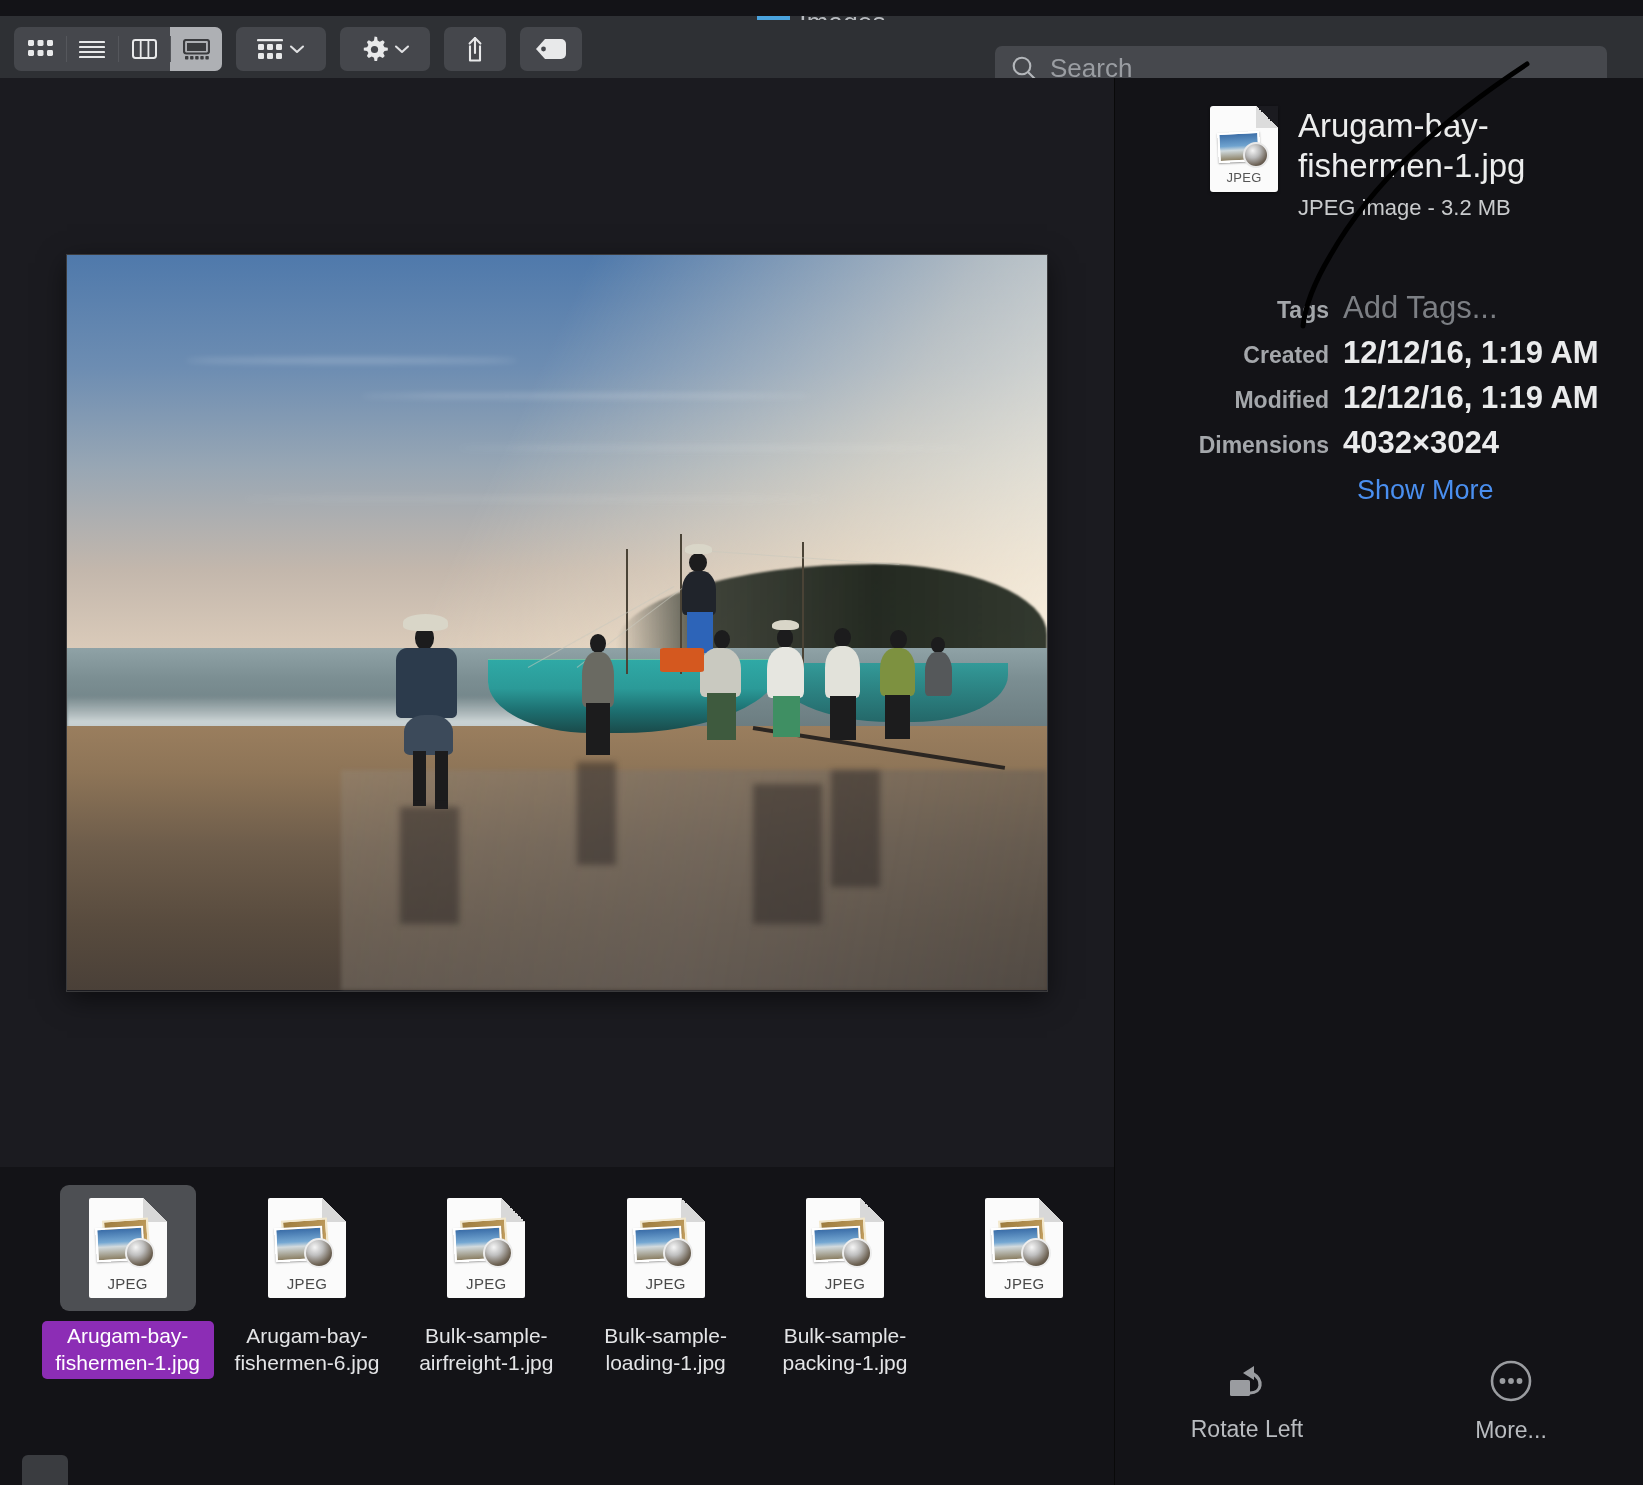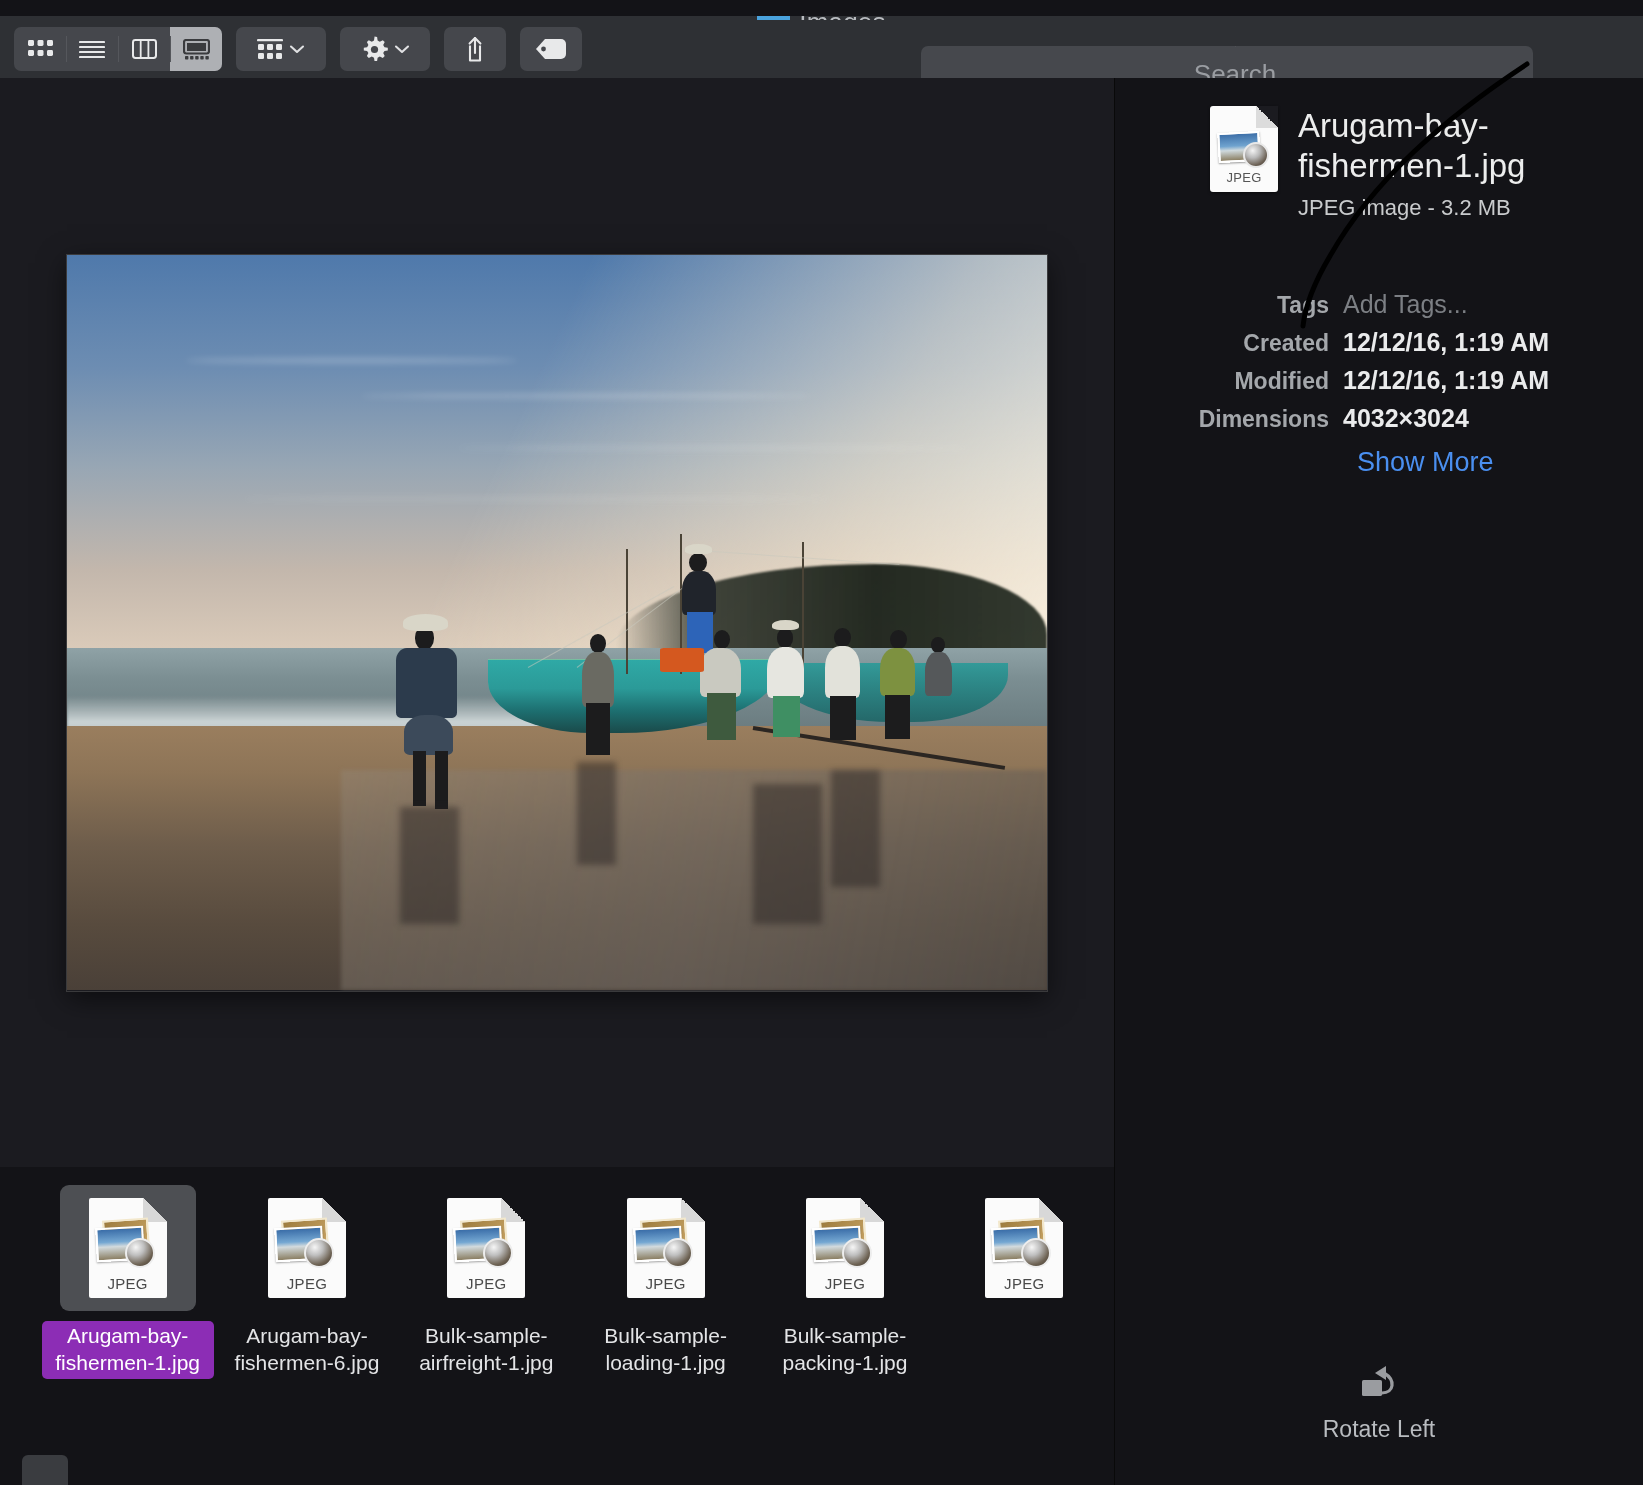--- a/index.html
+++ b/index.html
@@ -50,23 +50,23 @@
   }
   .pillbtn.narrow{ width:62px; padding:0; }
   .pillbtn.wide{ width:90px; padding:0 10px; }
 
   
   .ico{ display:block; }
   .chev{ width:16px; height:10px; }
 
   
   .search-field{
-    position:absolute; left:921px; top:26px; width:612px; height:44px;
+    position:absolute; left:995px; top:26px; width:612px; height:44px;
     background:#46484d; border-radius:7px;
-    display:flex; align-items:center; padding-left:16px; gap:12px;flex-direction:column;
+    display:flex; align-items:center; padding-left:16px; gap:12px;
   }
   .search-ph{ font-size:26px; color:#9a9da2; }
 
   
   .content{
     position:absolute; left:0; top:78px; width:1643px; height:1089px;
     background:#1b1b20;
   }
   .divider-v{
     position:absolute; left:1114px; top:78px; width:1px; height:1407px; background:#090909;
@@ -181,21 +181,21 @@
     max-width:268px; word-break:break-word;
   }
   .fmeta{ font-size:22px; color:#c9cbcd; margin-top:8px; }
 
   .meta-table{ position:absolute; left:0; top:212px; width:528px; }
   .meta-row{ display:flex; align-items:baseline; margin-bottom:9px; }
   .meta-key{
     width:228px; text-align:right; padding-right:14px;
     font-size:23px; color:#a4a7ab; font-weight:700;
   }
-  .meta-val{ font-size:25px; color:#eaebec; font-weight:700; }
+  .meta-val{ font-size:31px; color:#eaebec; font-weight:700; }
   .meta-val.muted{ color:#7c7f84; font-weight:400; }
   .show-more{
     margin-left:242px; margin-top:14px;
     font-size:27px; color:#4a8ff0; font-weight:400;
   }
 
   
   .squiggle{ position:absolute; left:1115px; top:60px; pointer-events:none; }
 
   
@@ -575,16 +575,27 @@
     <div class="action">
       <svg width="46" height="42" viewBox="0 0 46 42">
         <rect x="6" y="20" width="20" height="16" rx="1.6" fill="#9a9ca0"></rect>
         <path d="M26 33 C 38 33, 40 20, 28 13" fill="none" stroke="#9a9ca0" stroke-width="3.2" stroke-linecap="round"></path>
         <polygon points="30,6 30,20 19,13" fill="#9a9ca0"></polygon>
       </svg>
       <span class="action-label">Rotate Left</span>
     </div>
 
 
+    <div class="action">
+      <svg width="44" height="44" viewBox="0 0 44 44">
+        <circle cx="22" cy="22" r="19" fill="none" stroke="#9a9ca0" stroke-width="2.6"></circle>
+        <g fill="#9a9ca0">
+          <circle cx="13.5" cy="22" r="2.9"></circle>
+            <circle cx="22" cy="22" r="2.9"></circle>
+            <circle cx="30.5" cy="22" r="2.9"></circle>
+        </g>
+      </svg>
+      <span class="action-label">More...</span>
+    </div>
   </div>
 
   <div class="stub"></div>
 </div>
 
 </body></html>

